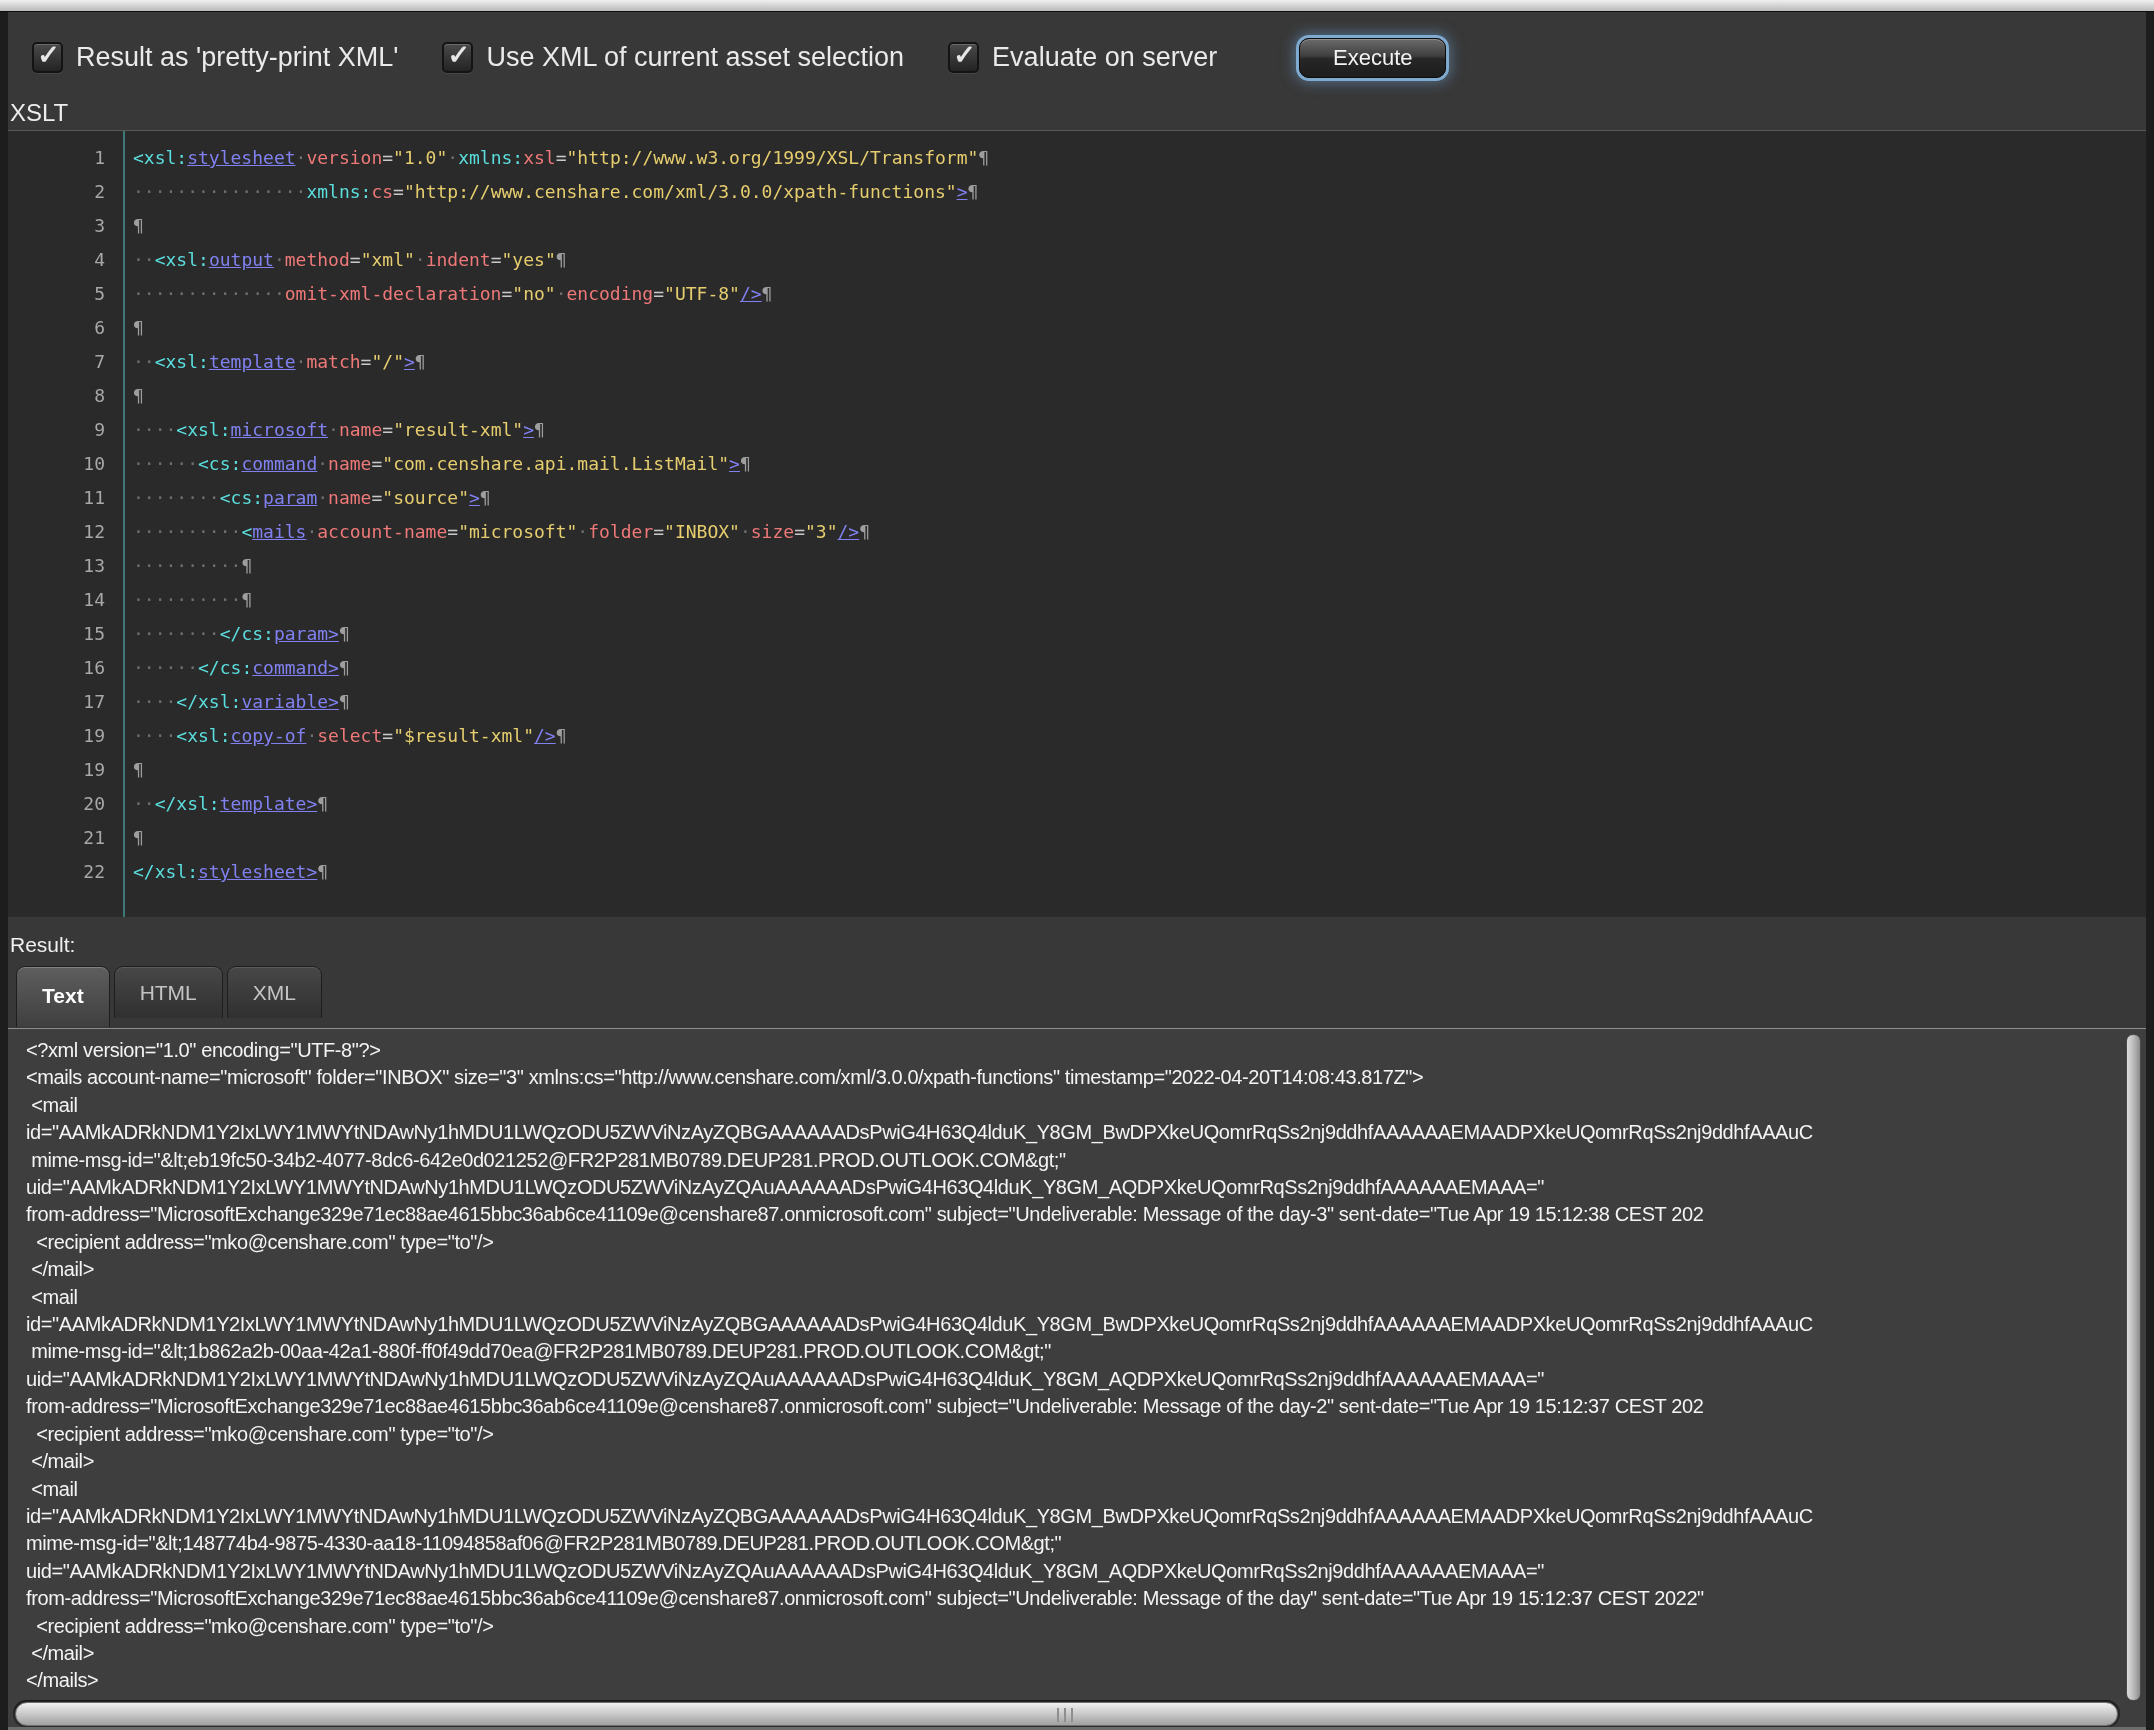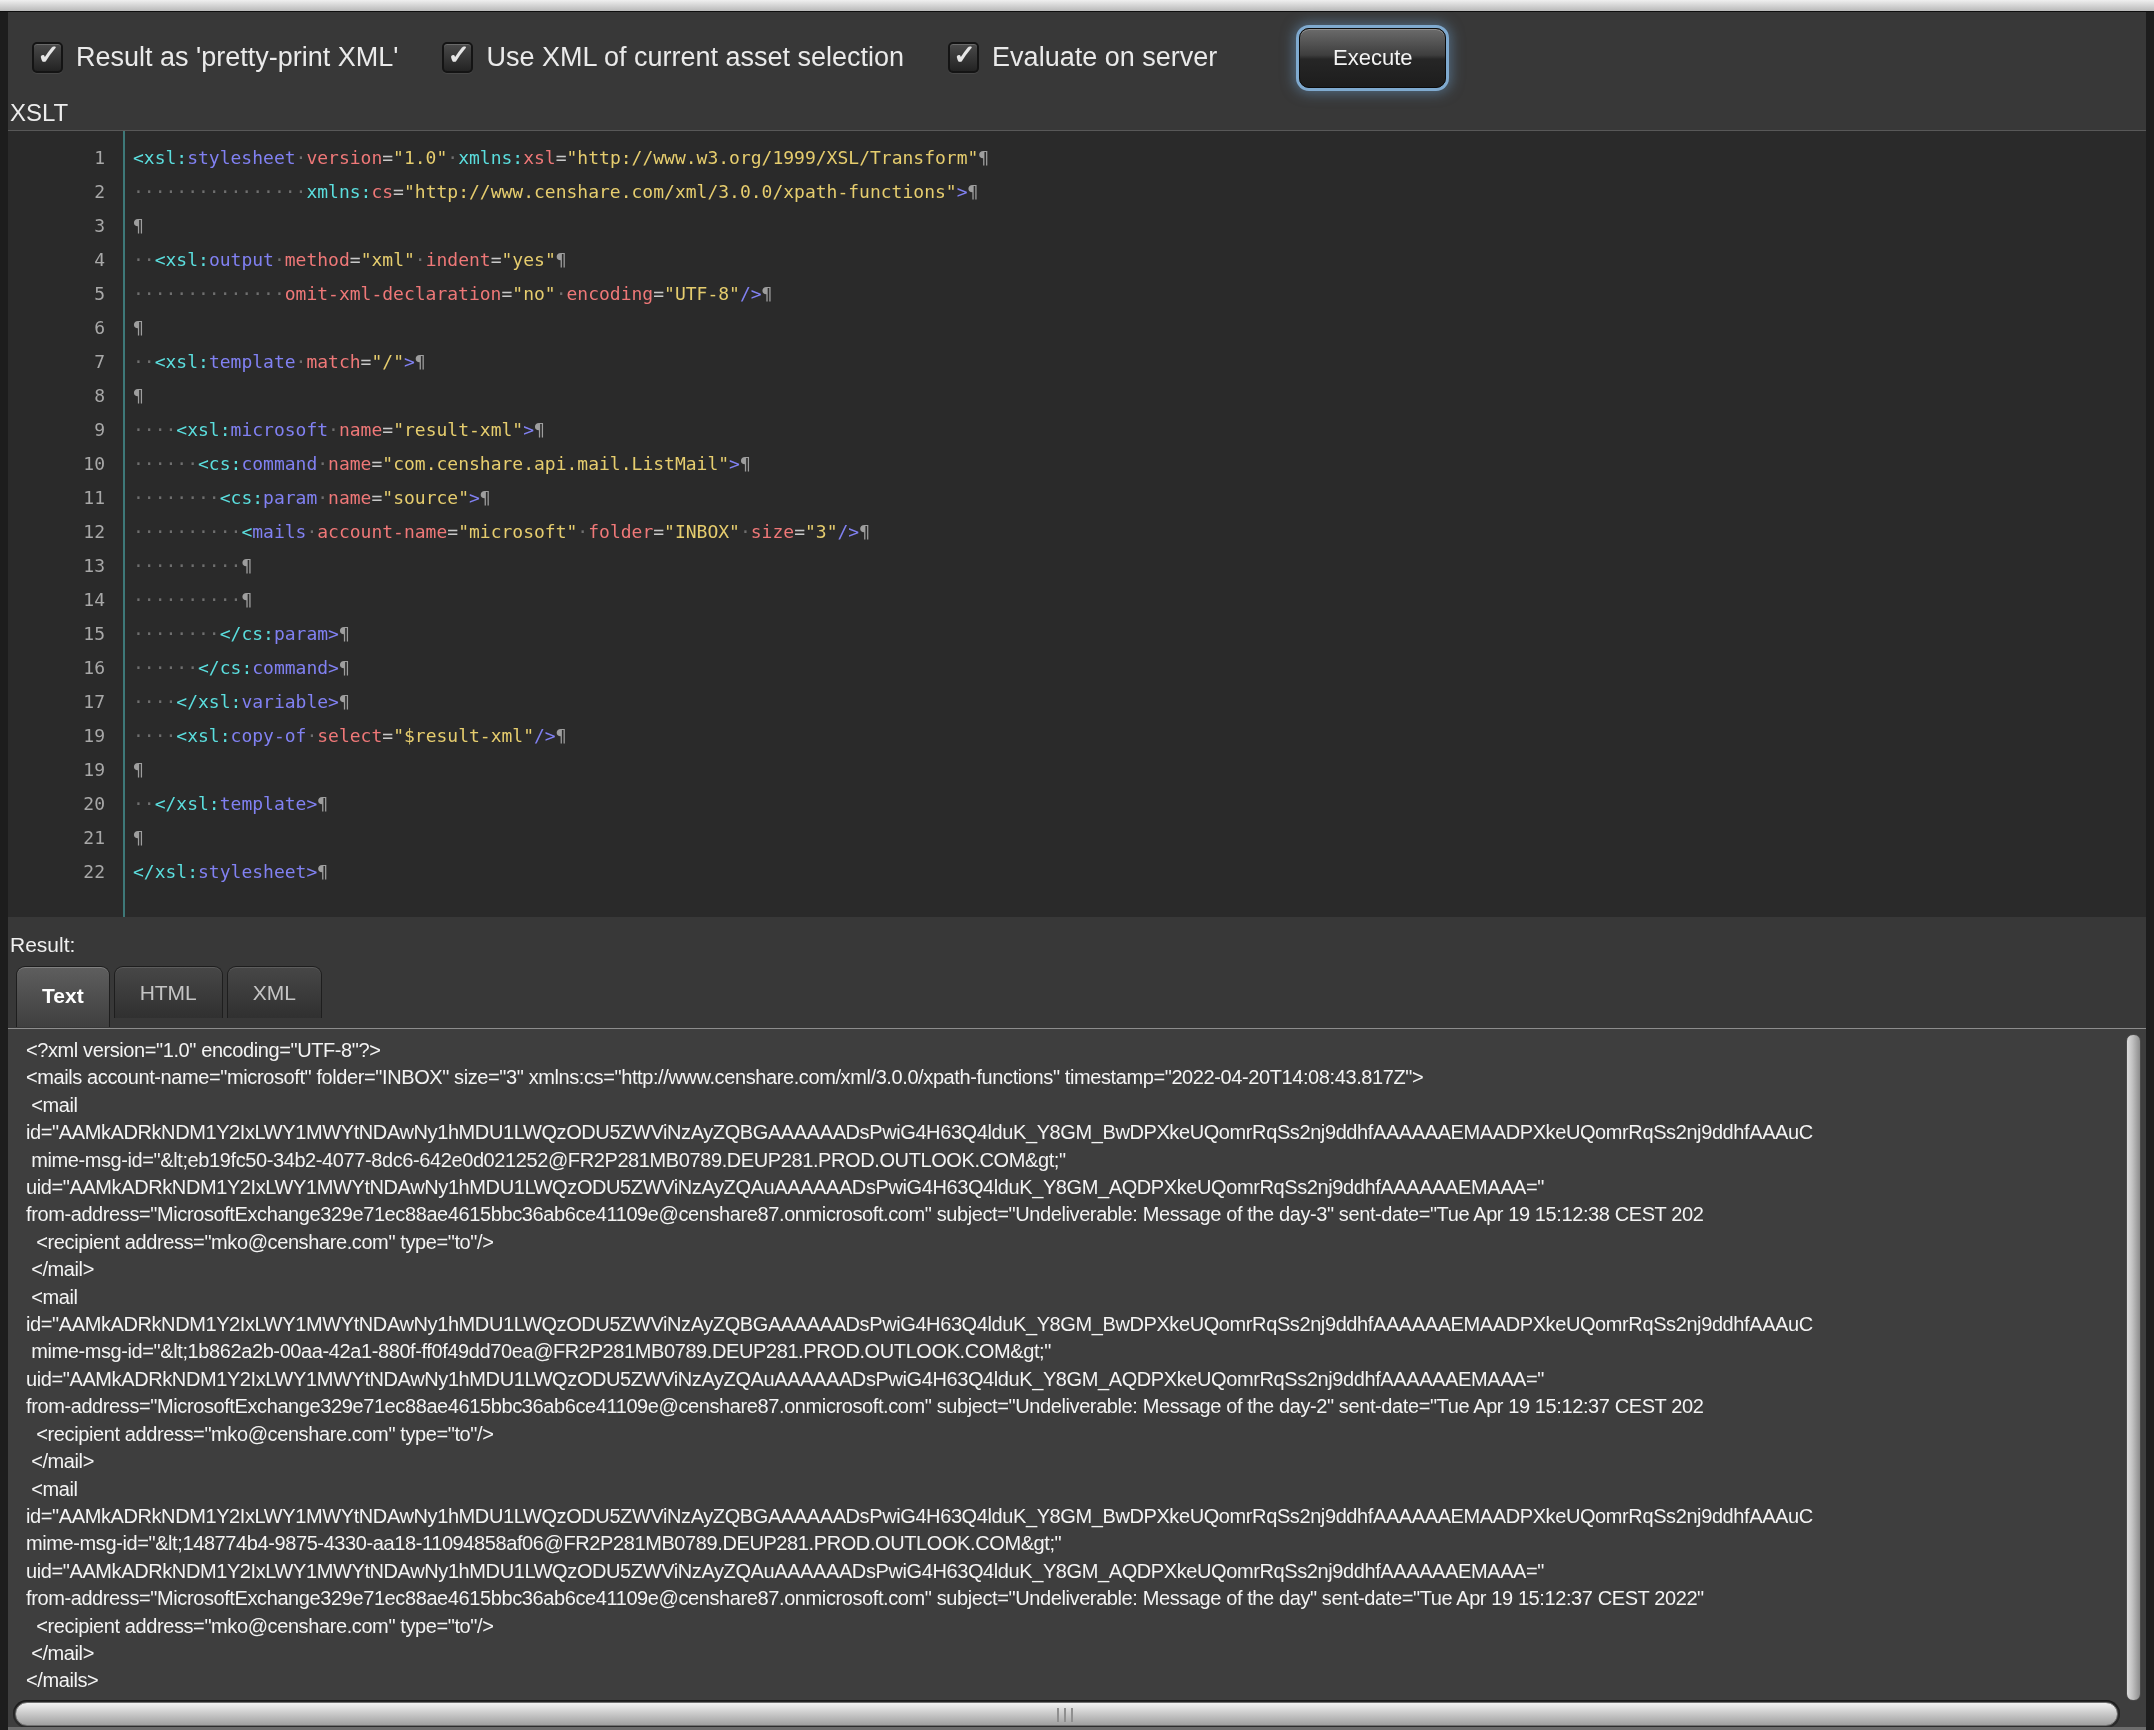--- a/index.html
+++ b/index.html
@@ -12,35 +12,35 @@
   
   .toolbar{position:absolute;left:8px;top:12px;width:2138px;height:91px;display:flex;align-items:center;padding-left:24px;box-sizing:border-box;}
   .cb-group{display:flex;align-items:center;}
   .cb-item{display:flex;align-items:center;margin-right:44px;cursor:default;}
   .cb-box{width:27px;height:27px;border-radius:5px;flex:0 0 auto;
     background:linear-gradient(#4a4a4a,#232323);
     border:2px solid #141414;box-shadow:inset 0 1px 0 rgba(255,255,255,.18),0 1px 0 rgba(255,255,255,.07);
     display:flex;align-items:center;justify-content:center;position:relative;}
   .check{color:#e6e6e6;font-size:27px;font-weight:bold;line-height:1;position:relative;top:-2px;left:1px;}
   .cb-label{color:#eaeaea;font-size:27px;margin-left:13px;white-space:nowrap;}
-  .execute{margin-left:38px;width:147px;height:60px;border-radius:10px;
+  .execute{margin-left:38px;width:147px;height:40px;border-radius:10px;
     background:linear-gradient(180deg,#6b6b6b 0%,#3e3e3e 45%,#262626 52%,#1d1d1d 100%);
     border:1px solid #0b0b0b;color:#f3f3f3;font-size:22px;font-family:"Liberation Sans",sans-serif;
     box-shadow:0 0 0 3px rgba(133,178,218,.9),0 0 13px 5px rgba(110,160,205,.5),inset 0 1px 0 rgba(255,255,255,.25);}
 
   
   .editor-title{position:absolute;left:10px;top:99px;color:#ededed;font-size:24px;}
   .editor{position:absolute;left:8px;top:130px;width:2138px;height:787px;background:#2a2a2a;
     border-top:1px solid #585858;box-sizing:border-box;padding-top:10px;overflow:hidden;font-family:"DejaVu Sans Mono",monospace;font-size:18px;}
   .gutter-sep{position:absolute;left:115px;top:0;width:2px;height:787px;background:#3e7878;}
   .code-row{display:flex;height:34px;line-height:34px;white-space:pre;}
   .ln{width:97px;flex:0 0 auto;text-align:right;padding-right:16px;color:#a8a8a8;}
   .lc{padding-left:12px;}
   .c-lt{color:var(--syntax_prefix);}
-  .c-tag{color:var(--syntax_tag);}
+  .c-tag{color:var(--syntax_tag);text-decoration:underline;}
   .c-attr{color:var(--syntax_attr);}
   .c-eq{color:var(--syntax_equals);}
   .c-str{color:var(--syntax_string);}
   .c-ws{color:var(--syntax_whitespace);}
   .c-pil{color:var(--syntax_pilcrow);}
 
   
   .result-label{position:absolute;left:10px;top:933px;color:#f0f0f0;font-size:21px;}
   .tabs{position:absolute;left:16px;top:966px;height:61px;display:flex;align-items:flex-start;}
   .tab{height:51px;line-height:51px;padding:0 25px;margin-right:4px;font-size:21px;color:#c4c4c4;

